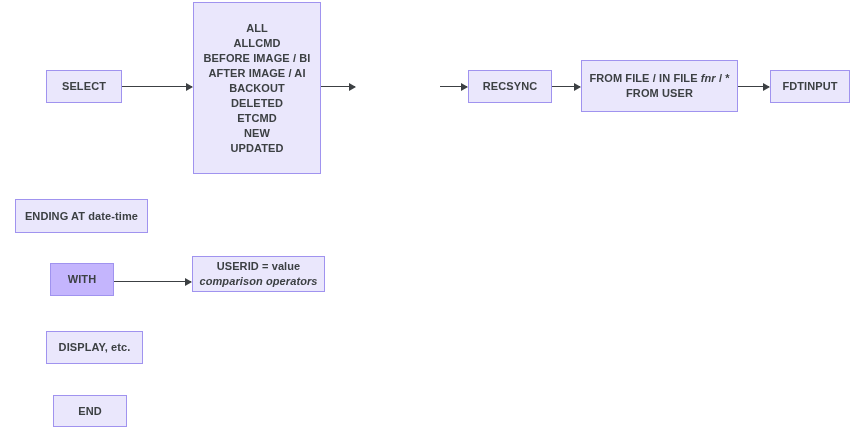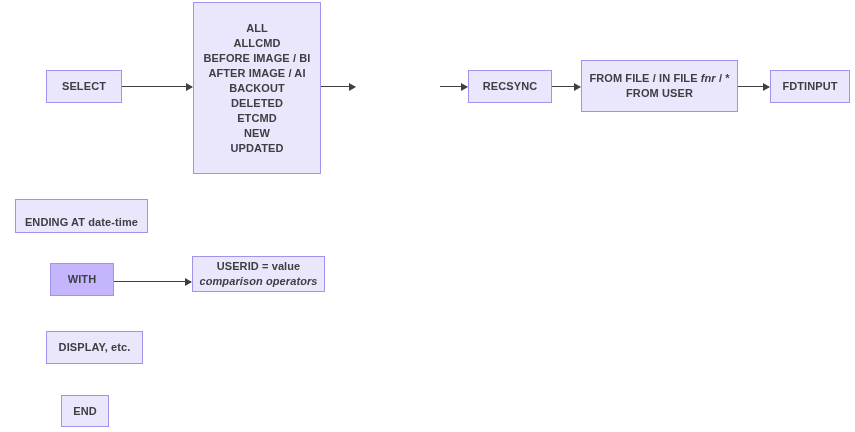--- a/index.html
+++ b/index.html
@@ -110,39 +110,39 @@
       <div class="lines">
         <span class="ln">FROM FILE / IN FILE <em>fnr</em> / *</span>
         <span class="ln">FROM USER</span>
       </div>
     </div>
     <div class="node" style="left: 770px; top: 70px; width: 80px; height: 33px; background: rgb(234, 231, 252); border-color: rgb(160, 147, 239); color: rgb(60, 64, 67);">
       <div class="lines">
         <span class="ln">FDTINPUT</span>
       </div>
     </div>
-    <div class="node" style="left: 15px; top: 199px; width: 133px; height: 34px; background: rgb(234, 231, 252); border-color: rgb(160, 147, 239); color: rgb(60, 64, 67); align-items: flex-end;">
+    <div class="node" style="left: 15px; top: 199px; width: 133px; height: 34px; background: rgb(234, 231, 252); border-color: rgb(160, 147, 239); color: rgb(60, 64, 67);">
       <div class="lines">
         <span class="ln">ENDING AT date-time</span>
       </div>
     </div>
     <div class="node" style="left: 50px; top: 263px; width: 64px; height: 33px; background: #c4b5fd; border-color: rgb(160, 147, 239); color: rgb(60, 64, 67);">
       <div class="lines">
         <span class="ln">WITH</span>
       </div>
     </div>
     <div class="node" style="left: 192px; top: 256px; width: 133px; height: 36px; background: rgb(234, 231, 252); border-color: rgb(160, 147, 239); color: rgb(60, 64, 67);">
       <div class="lines">
         <span class="ln">USERID = value</span>
         <span class="ln"><em>comparison operators</em></span>
       </div>
     </div>
     <div class="node" style="left: 34px; top: 331px; width: 97px; height: 33px; background: rgb(234, 231, 252); border-color: rgb(160, 147, 239); color: rgb(60, 64, 67); margin-left: 12px;">
       <div class="lines">
         <span class="ln">DISPLAY, etc.</span>
       </div>
     </div>
-    <div class="node" style="left: 53px; top: 395px; width: 48px; height: 32px; background: rgb(234, 231, 252); border-color: rgb(160, 147, 239); color: rgb(60, 64, 67); margin-left: 8px;">
+    <div class="node" style="left: 53px; top: 395px; width: 74px; height: 32px; background: rgb(234, 231, 252); border-color: rgb(160, 147, 239); color: rgb(60, 64, 67);">
       <div class="lines">
         <span class="ln">END</span>
       </div>
     </div>
   </div>
 
 </body></html>

